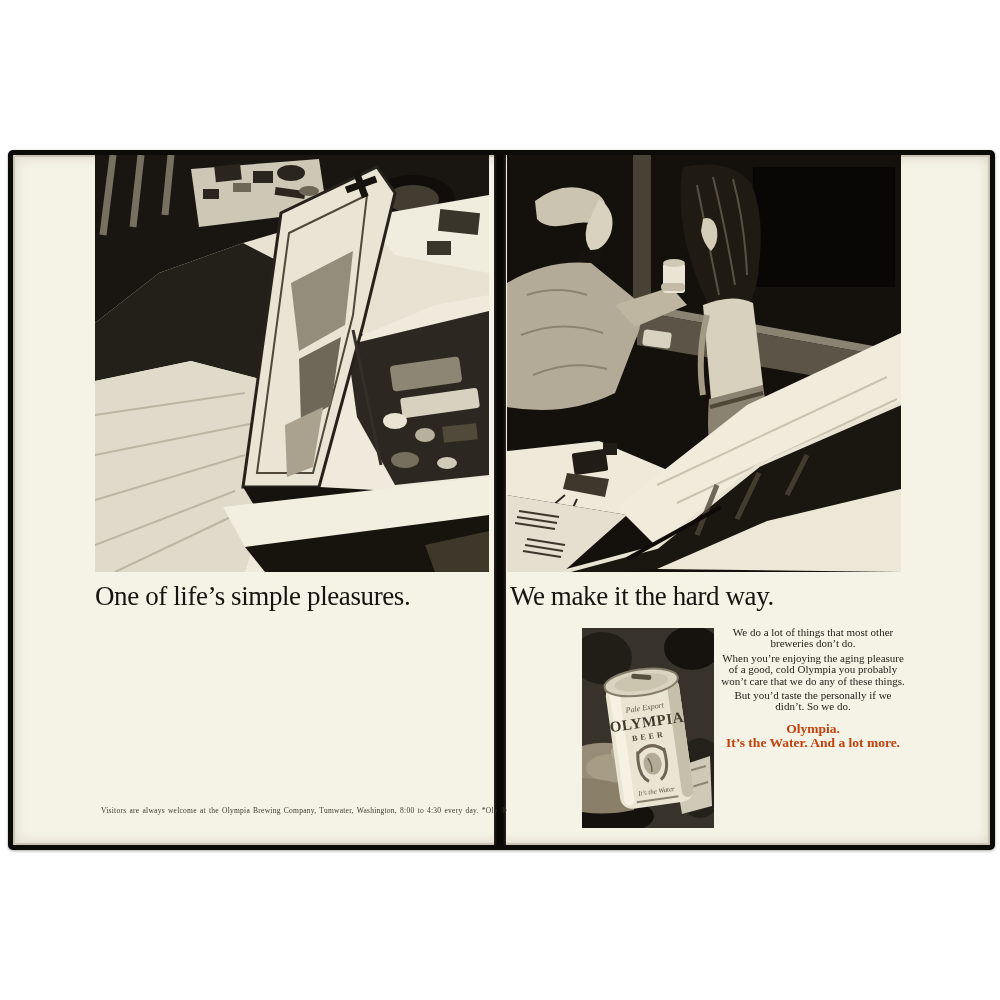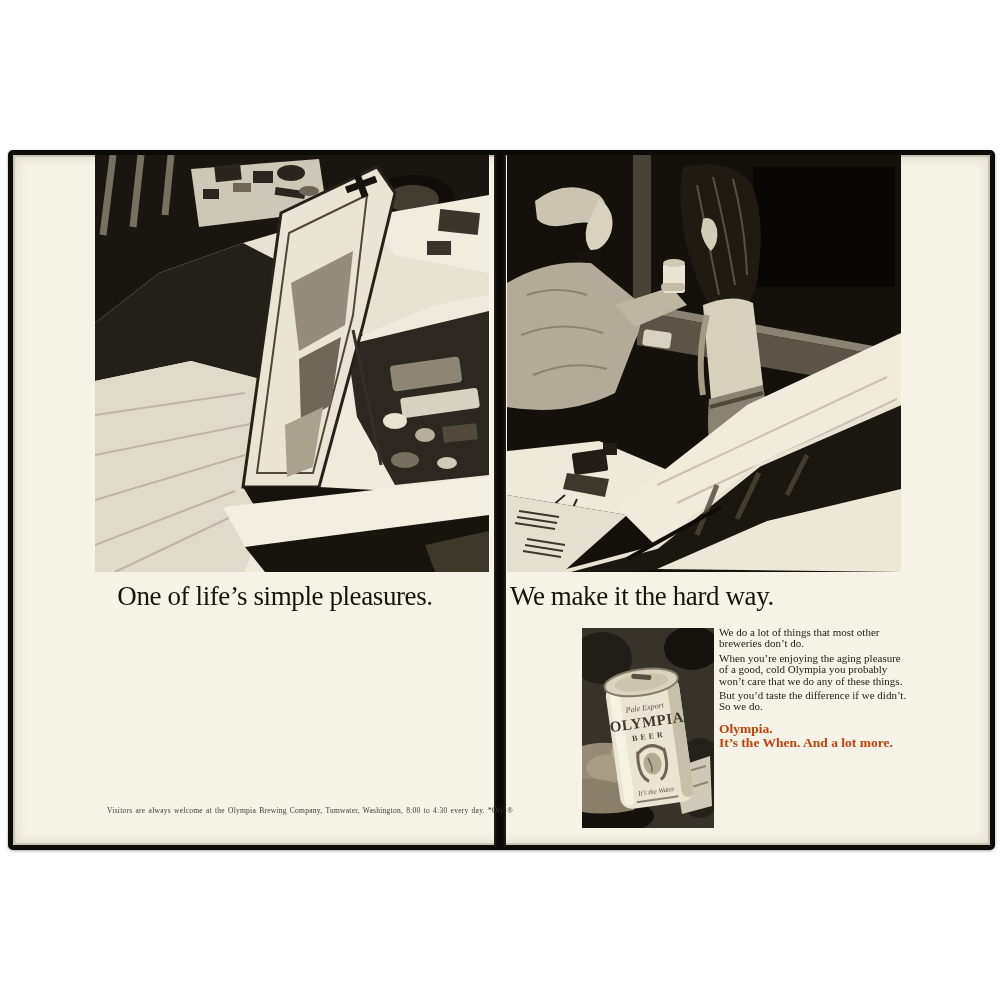--- a/index.html
+++ b/index.html
@@ -26,30 +26,31 @@
   .illo-right{left:494px;top:0;width:394px;height:417px;}
   .fold-bar{
     left:481px;top:0;width:12px;height:690px;
     background:linear-gradient(90deg,#2a2620 0%,#0a0806 25%,#0a0806 75%,#2a2620 100%);
   }
   .headline{
     top:419px;height:44px;width:394px;
     font-size:27px;letter-spacing:-0.4px;color:#17130e;
     white-space:nowrap;line-height:44px;
   }
-  .headline-left{left:65px;text-align:center;padding-right:1px;}
+  .headline-left{left:82px;text-align:left;padding-right:1px;}
   .headline-right{left:497px;text-align:left;font-family:Liberation Serif, serif;}
   .footer-note{
-    left:82px;top:651px;width:418px;text-align:right;
+    left:82px;top:651px;width:418px;text-align:center;
     font-size:7.5px;letter-spacing:.25px;word-spacing:1px;color:#3e3a30;
   }
   .can-photo{left:569px;top:473px;width:132px;height:200px;}
   .copy-col{
     left:706px;top:472px;width:188px;height:205px;
     color:#26221b;
+    text-align:center;
   }
   .copy-col p{position:static;margin:0 0 3px 0;font-size:11px;line-height:11.4px;}
   .tagline{position:static;margin-top:9px;font-weight:bold;font-size:13.5px;line-height:14.5px;color:#c2410c;}
   .tagline div{position:static;}
 </style>
 </head>
 <body>
 
 <div class="scan">
 
@@ -214,22 +215,22 @@
         <path d="M63,130 q4,8 2,14" stroke="#6e6555" stroke-width="1.5" fill="none"></path>
       </g>
       <text x="67" y="166" font-size="7" font-style="italic" text-anchor="middle" fill="#5f5646" font-family="Liberation Serif, serif">It’s the Water</text>
       <rect x="46" y="171" width="42" height="2" fill="#8a8270"></rect>
     </g>
   </svg>
 
   <div class="copy-col">
     <p>We do a lot of things that most other breweries don’t do.</p>
     <p>When you’re enjoying the aging pleasure of a good, cold Olympia you probably won’t care that we do any of these things.</p>
-    <p>But you’d taste the difference if we didn’t. So we do.</p>
+    <p>But you’d taste the personally if we didn’t. So we do.</p>
     <div class="tagline">
       <div>Olympia.</div>
-      <div>It’s the When. And a lot more.</div>
+      <div>It’s the Water. And a lot more.</div>
     </div>
   </div>
 
   <div class="footer-note">Visitors are always welcome at the Olympia Brewing Company, Tumwater, Washington, 8:00 to 4:30 every day.  *Oly ®</div>
 
 </div>
 
 </body></html>

